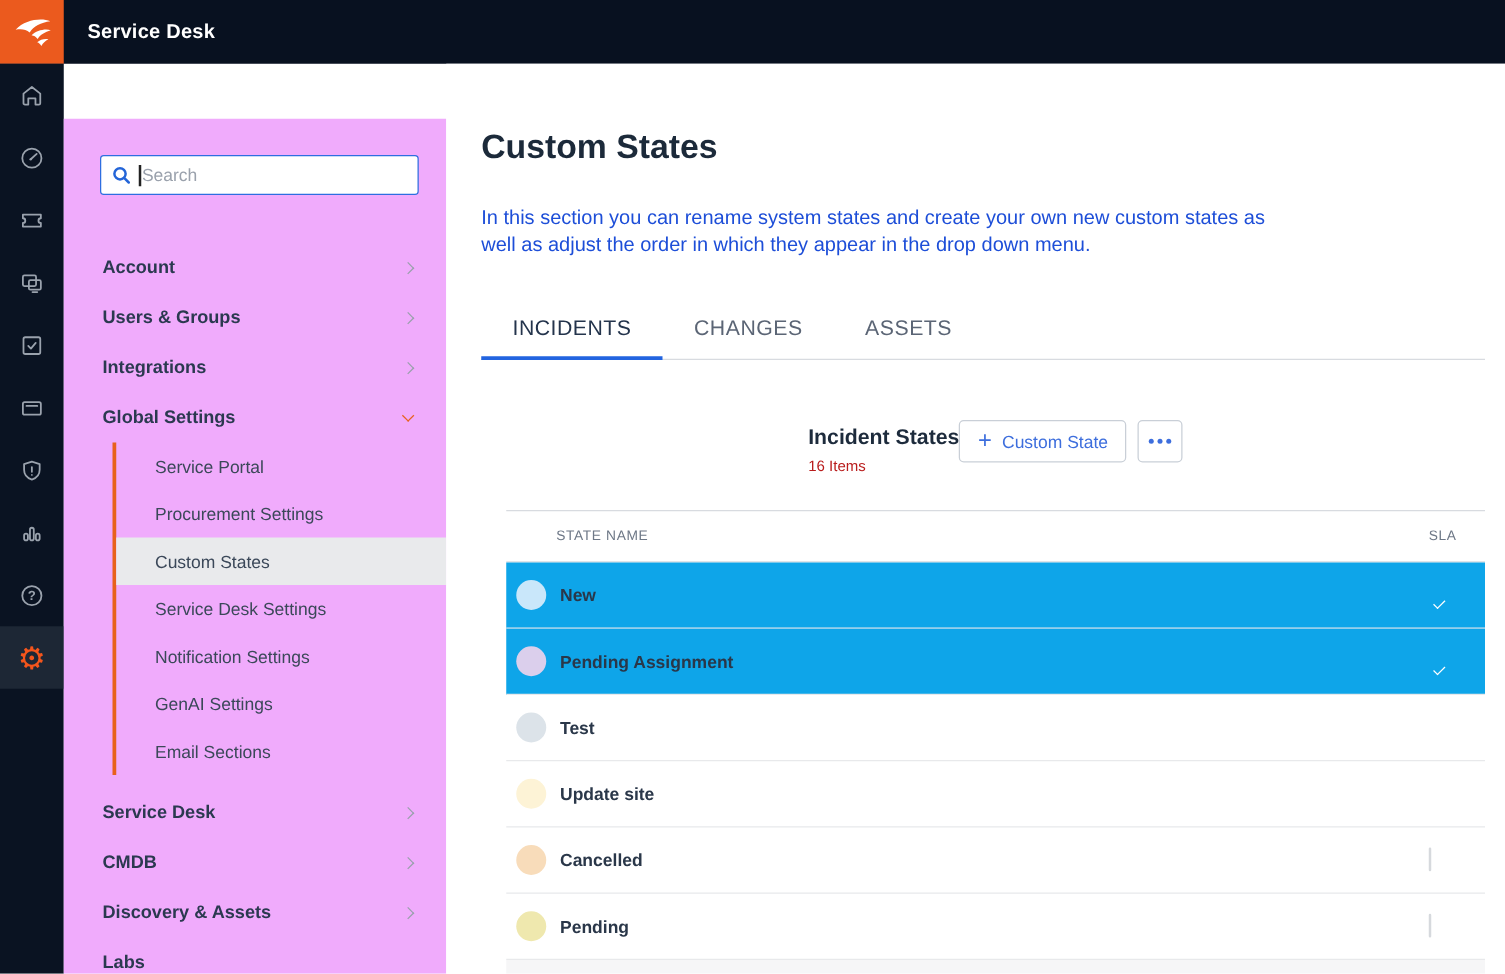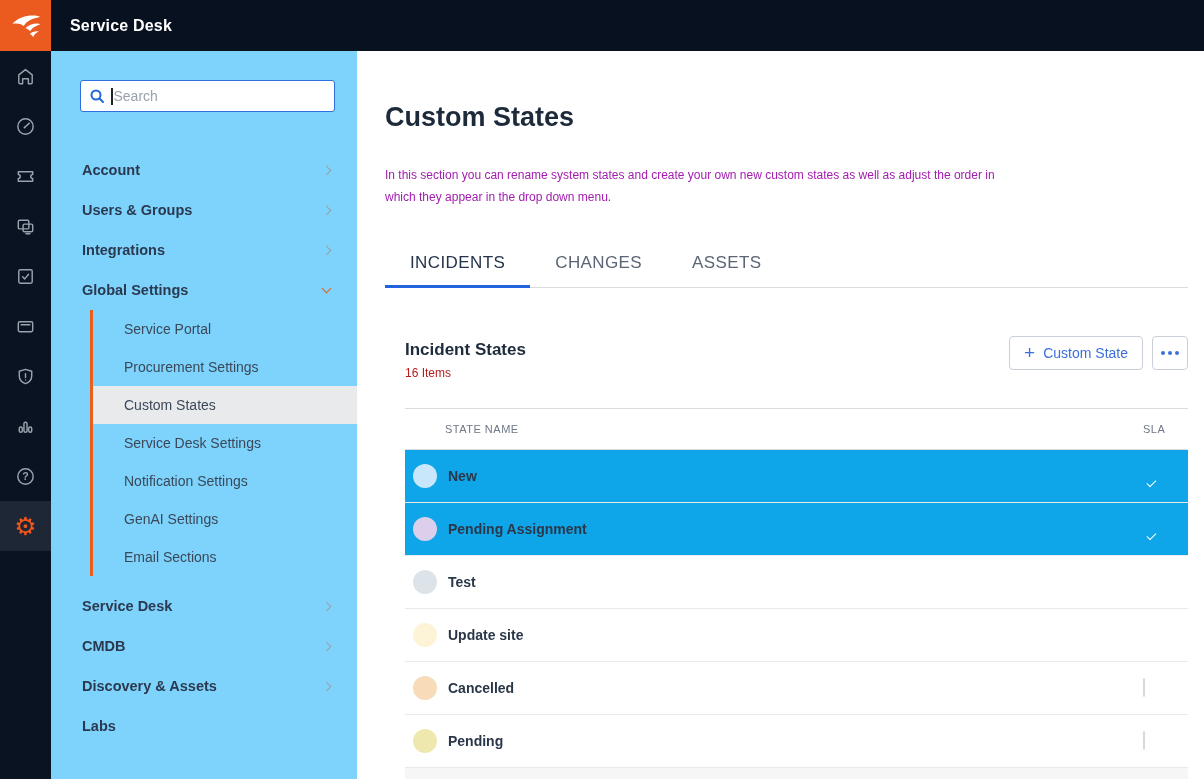--- a/index.html
+++ b/index.html
@@ -41,23 +41,24 @@
     cursor: pointer;
   }
   .rail-item.active { background: #1d2735; }
   .rail-item svg { stroke: #9aa2ad; fill: none; stroke-width: 1.5; stroke-linecap: round; stroke-linejoin: round; }
   .rail-item svg text { stroke: none; fill: #9aa2ad; font-family: "Liberation Sans", sans-serif; }
   .gear-glyph { font-family: "DejaVu Sans", sans-serif; font-size: 25px; color: #f4551c; line-height: 1; }
 
   
   .sidebar {
     grid-row: 2; grid-column: 2;
-    background: #7dd3fc;
+    background: #f0abfc;
     padding-top: 29px;
     overflow: hidden;
+    margin-top: 44px;
   }
   .searchbox {
     margin: 0 22px 0 29px;
     height: 32px;
     background: #fff;
     border: 1.5px solid #2e6ee0;
     border-radius: 3px;
     display: flex; align-items: center;
     padding: 0 8px;
   }
@@ -99,21 +100,21 @@
 
   
   .main {
     grid-row: 2; grid-column: 3;
     background: #fff; overflow: hidden;
   }
   .main-inner { padding: 50px 16px 0 28px; }
   .page-title { font-size: 27px; line-height: 33px; font-weight: 700; color: #1c2a3a; }
   .page-desc {
     margin-top: 30px; max-width: 640px;
-    font-size: 12px; line-height: 22px; color: #a21caf;
+    font-size: 16px; line-height: 22px; color: #1d4ed8;
   }
 
   .tabs {
     margin-top: 45px;
     display: flex;
     border-bottom: 1px solid #d8dbe0;
   }
   .tab {
     position: relative;
     padding: 0 25px 14px 25px;
@@ -122,21 +123,21 @@
   }
   .tab.active { color: #24344c; }
   .tab.active::after {
     content: ""; position: absolute; left: 0; right: 0; bottom: -1px;
     height: 3px; background: #2264e0;
   }
 
   .section { margin-left: 20px; }
   .section-header {
     margin-top: 52px;
-    display: flex; align-items: flex-start; justify-content: space-between;
+    display: flex; align-items: flex-start; justify-content: center;
   }
   .section-title { font-size: 17px; font-weight: 700; color: #1d2b3c; }
   .section-count { margin-top: 6px; font-size: 12px; color: #b91c1c; }
   .section-actions { display: flex; gap: 9px; margin-top: -4px; }
   .btn {
     height: 34px; background: #fff;
     border: 1px solid #c9cfd7; border-radius: 4px;
     display: flex; align-items: center; justify-content: center;
     color: #3d6edd; font-size: 14px; cursor: pointer;
     font-family: "Liberation Sans", sans-serif;

